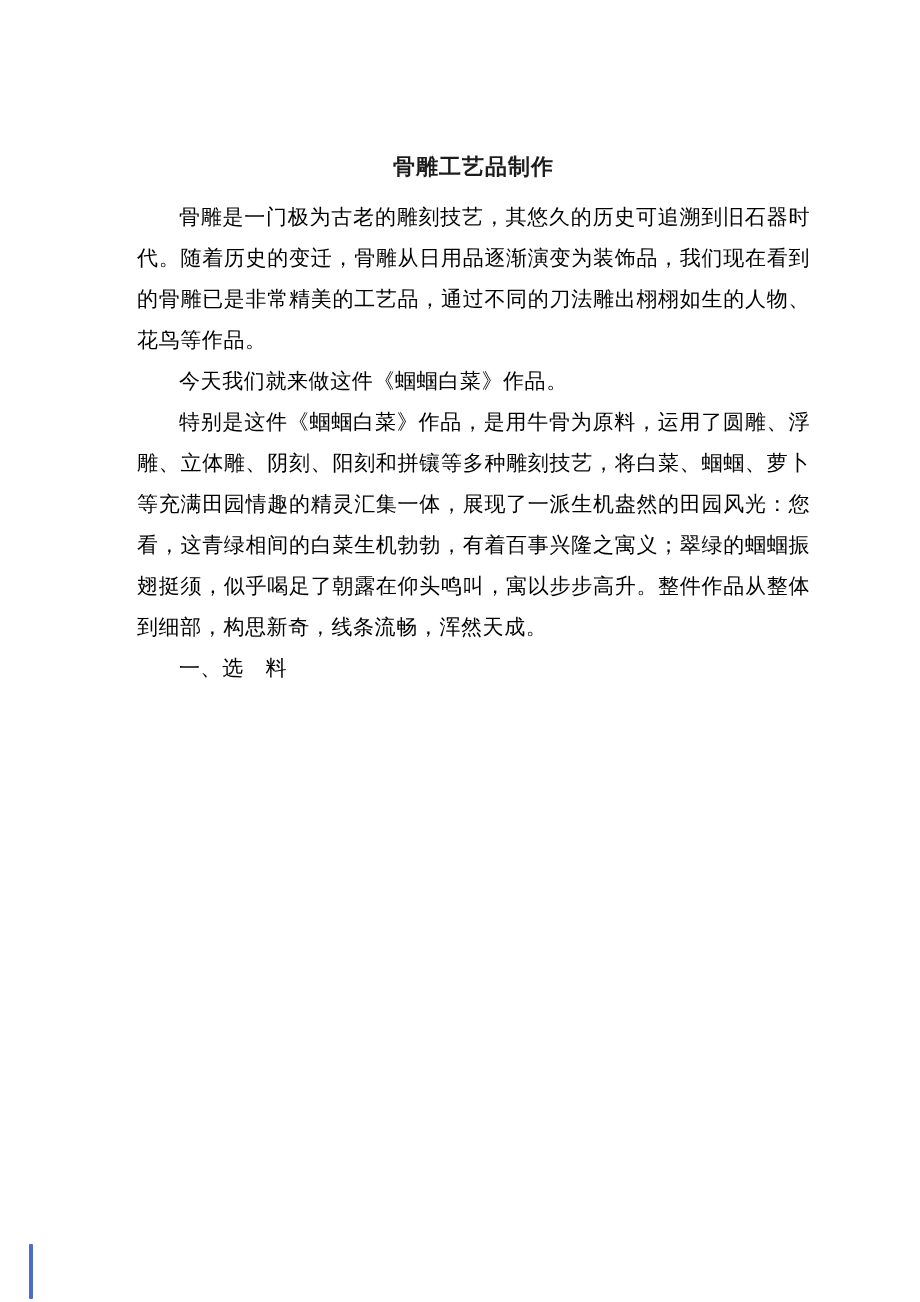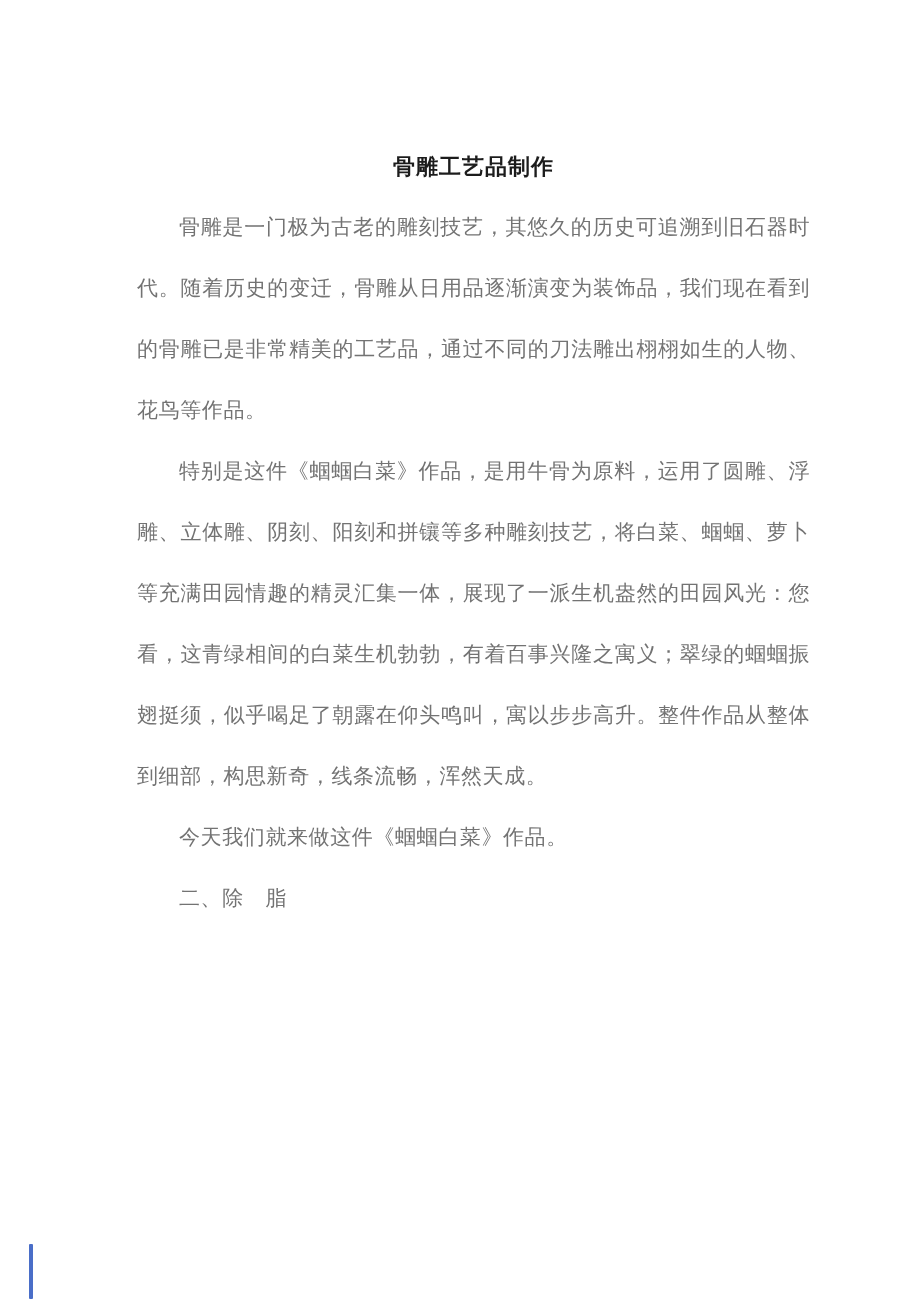--- a/index.html
+++ b/index.html
@@ -36,22 +36,22 @@
     height: 47px;
     letter-spacing: 1px;
   }
 
   .body-block {
     margin-top: 7px;
   }
 
   .para {
     font-size: 21px;
-    color: #737373;
-    line-height: 61px;
+    color: #000000;
+    line-height: 41px;
     text-align: justify;
     text-justify: inter-ideograph;
     word-break: break-all;
     overflow-wrap: anywhere;
     text-indent: 42px;
     letter-spacing: 0.6px;
   }
 
   .margin-mark {
     position: absolute;
@@ -70,26 +70,26 @@
 
   <div class="content">
 
     <h1 class="doc-title">骨雕工艺品制作</h1>
 
     <div class="body-block">
 
       <p class="para">骨雕是一门极为古老的雕刻技艺，其悠久的历史可追溯到旧石器时代。随着历史的变迁，骨雕从日用品逐渐演变为装饰品，我们现在看到的骨雕已是非常精美的工艺品，通过不同的刀法雕出栩栩如生的人物、花鸟等作品。</p>
 
 
+      <p class="para">今天我们就来做这件《蝈蝈白菜》作品。</p>
+
       <p class="para">特别是这件《蝈蝈白菜》作品，是用牛骨为原料，运用了圆雕、浮雕、立体雕、阴刻、阳刻和拼镶等多种雕刻技艺，将白菜、蝈蝈、萝卜等充满田园情趣的精灵汇集一体，展现了一派生机盎然的田园风光：您看，这青绿相间的白菜生机勃勃，有着百事兴隆之寓义；翠绿的蝈蝈振翅挺须，似乎喝足了朝露在仰头鸣叫，寓以步步高升。整件作品从整体到细部，构思新奇，线条流畅，浑然天成。</p>
 
-      <p class="para">今天我们就来做这件《蝈蝈白菜》作品。</p>
+      <p class="para">一、选　料</p>
 
 
-
-      <p class="para">二、除　脂</p>
 
     </div>
   </div>
 
   <div class="margin-mark"></div>
 
 </div>
 
 </body></html>

